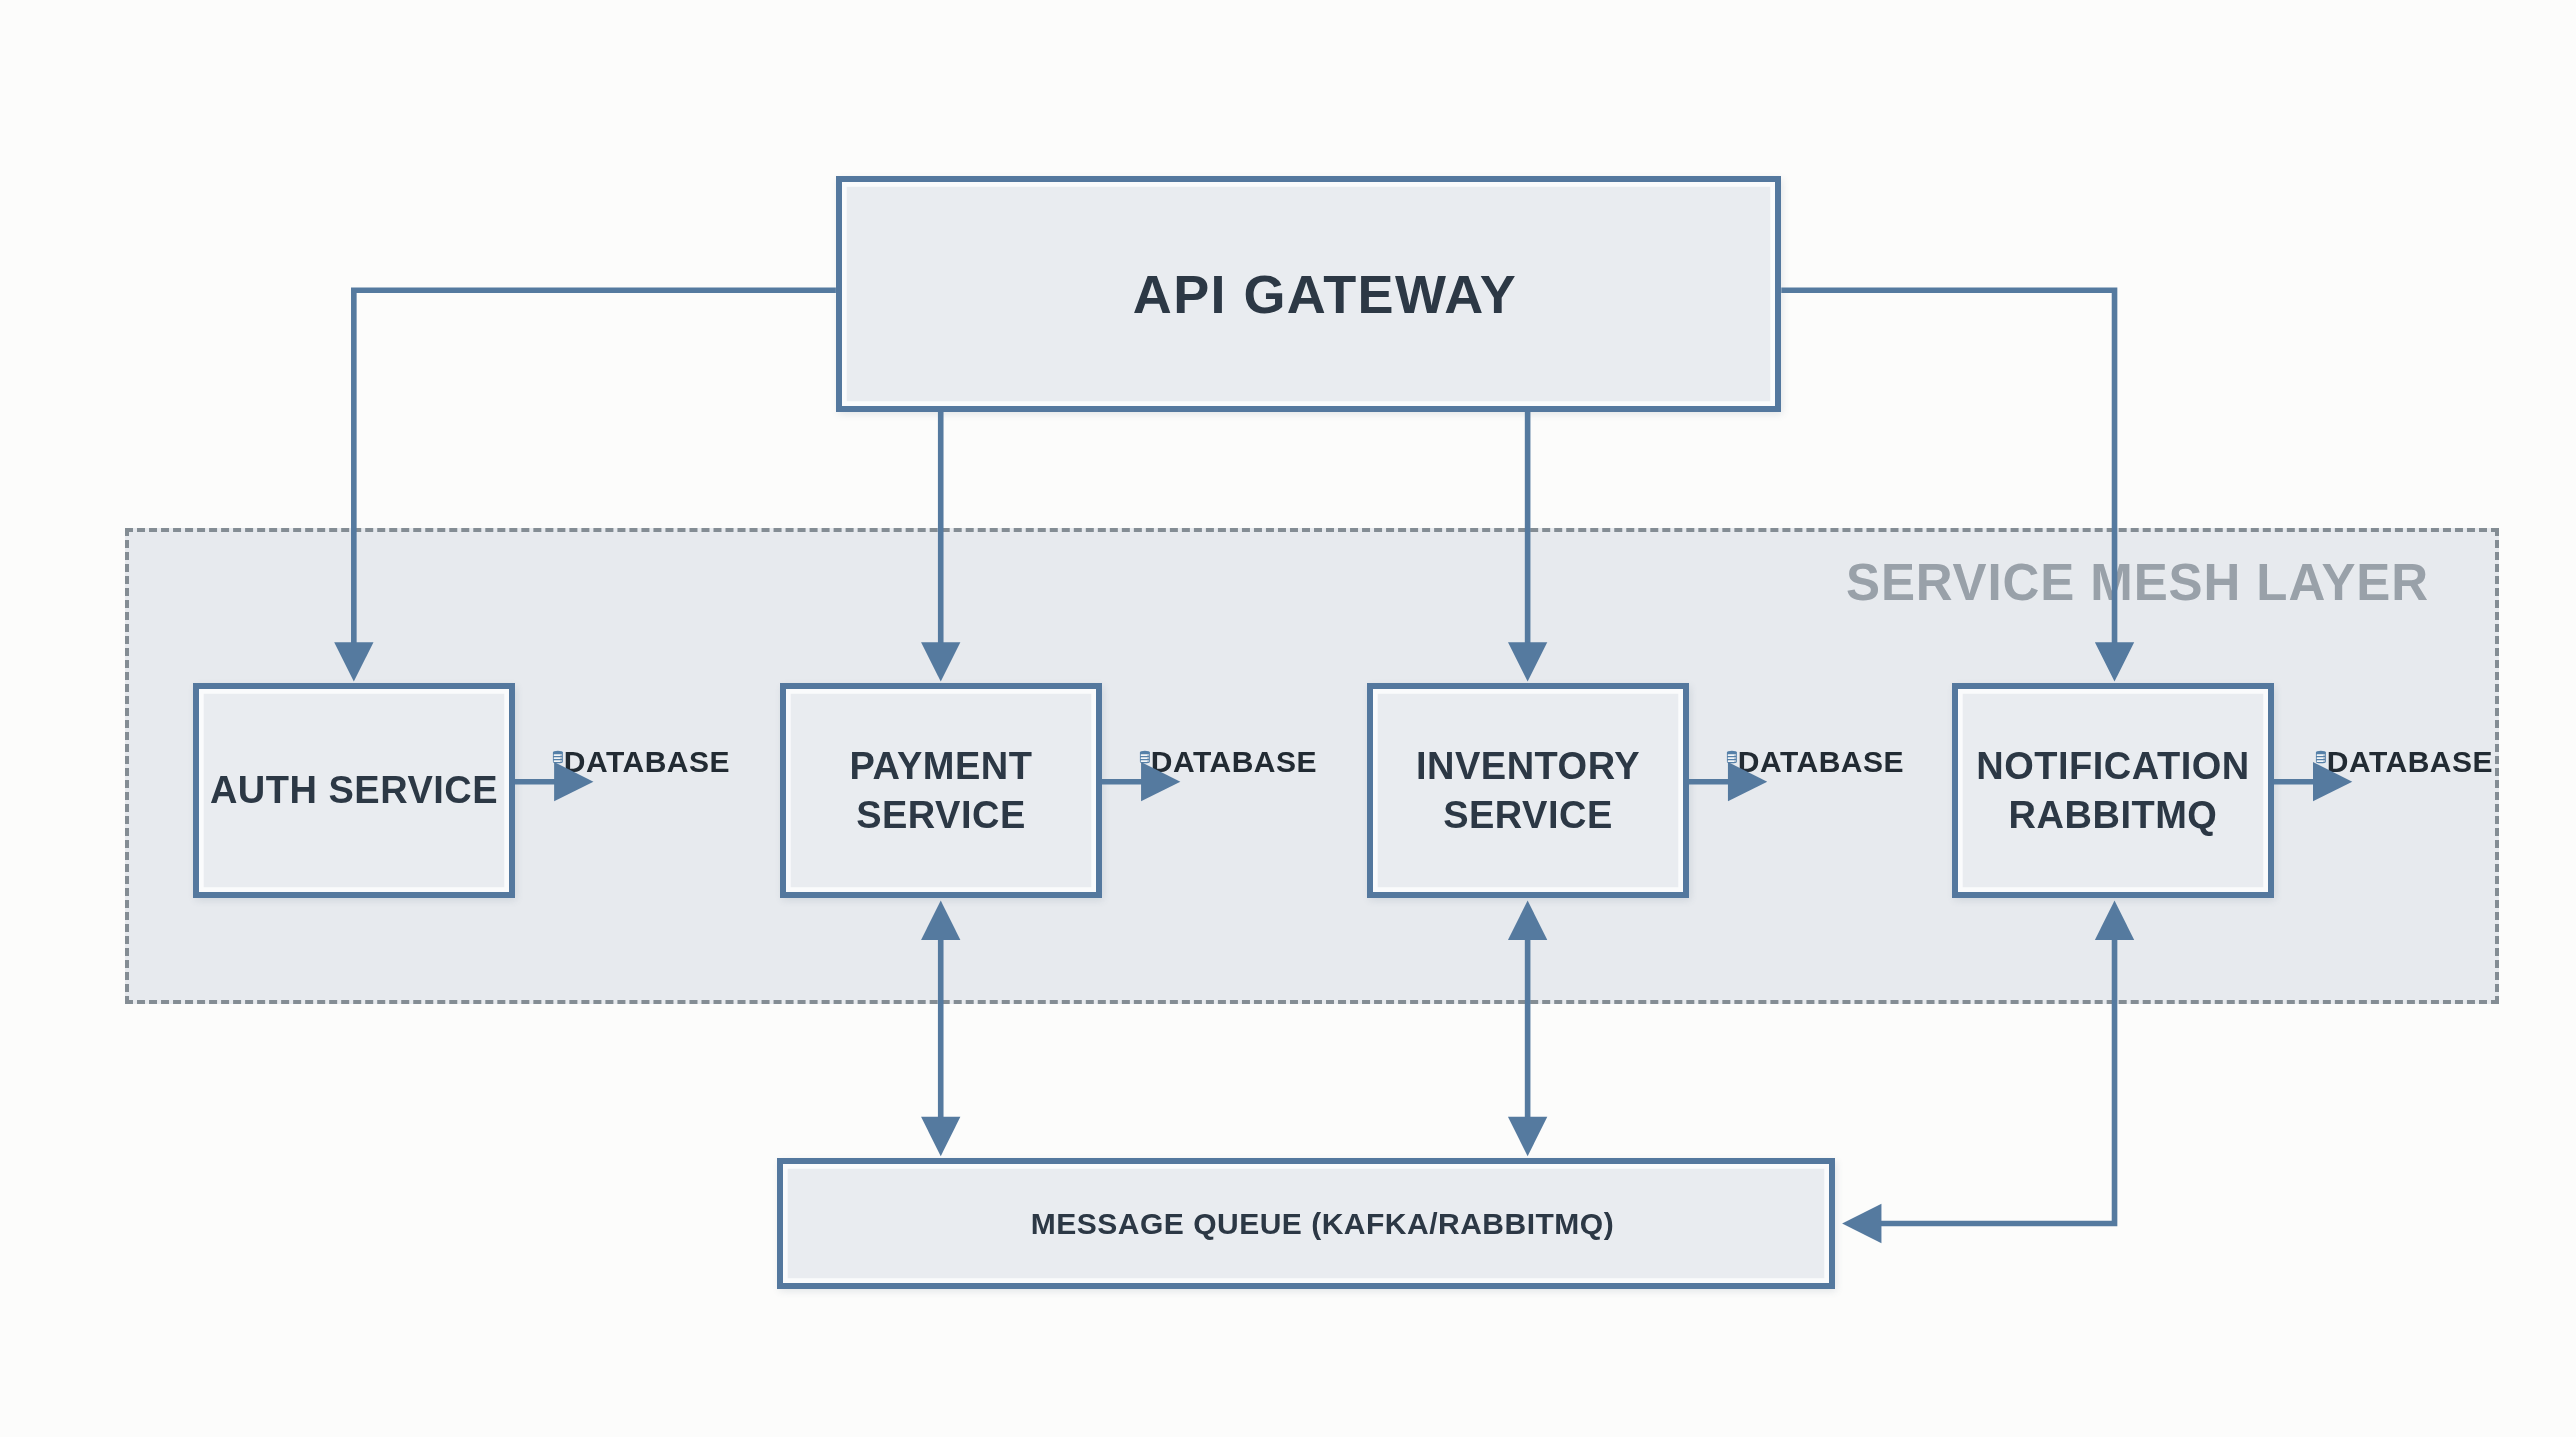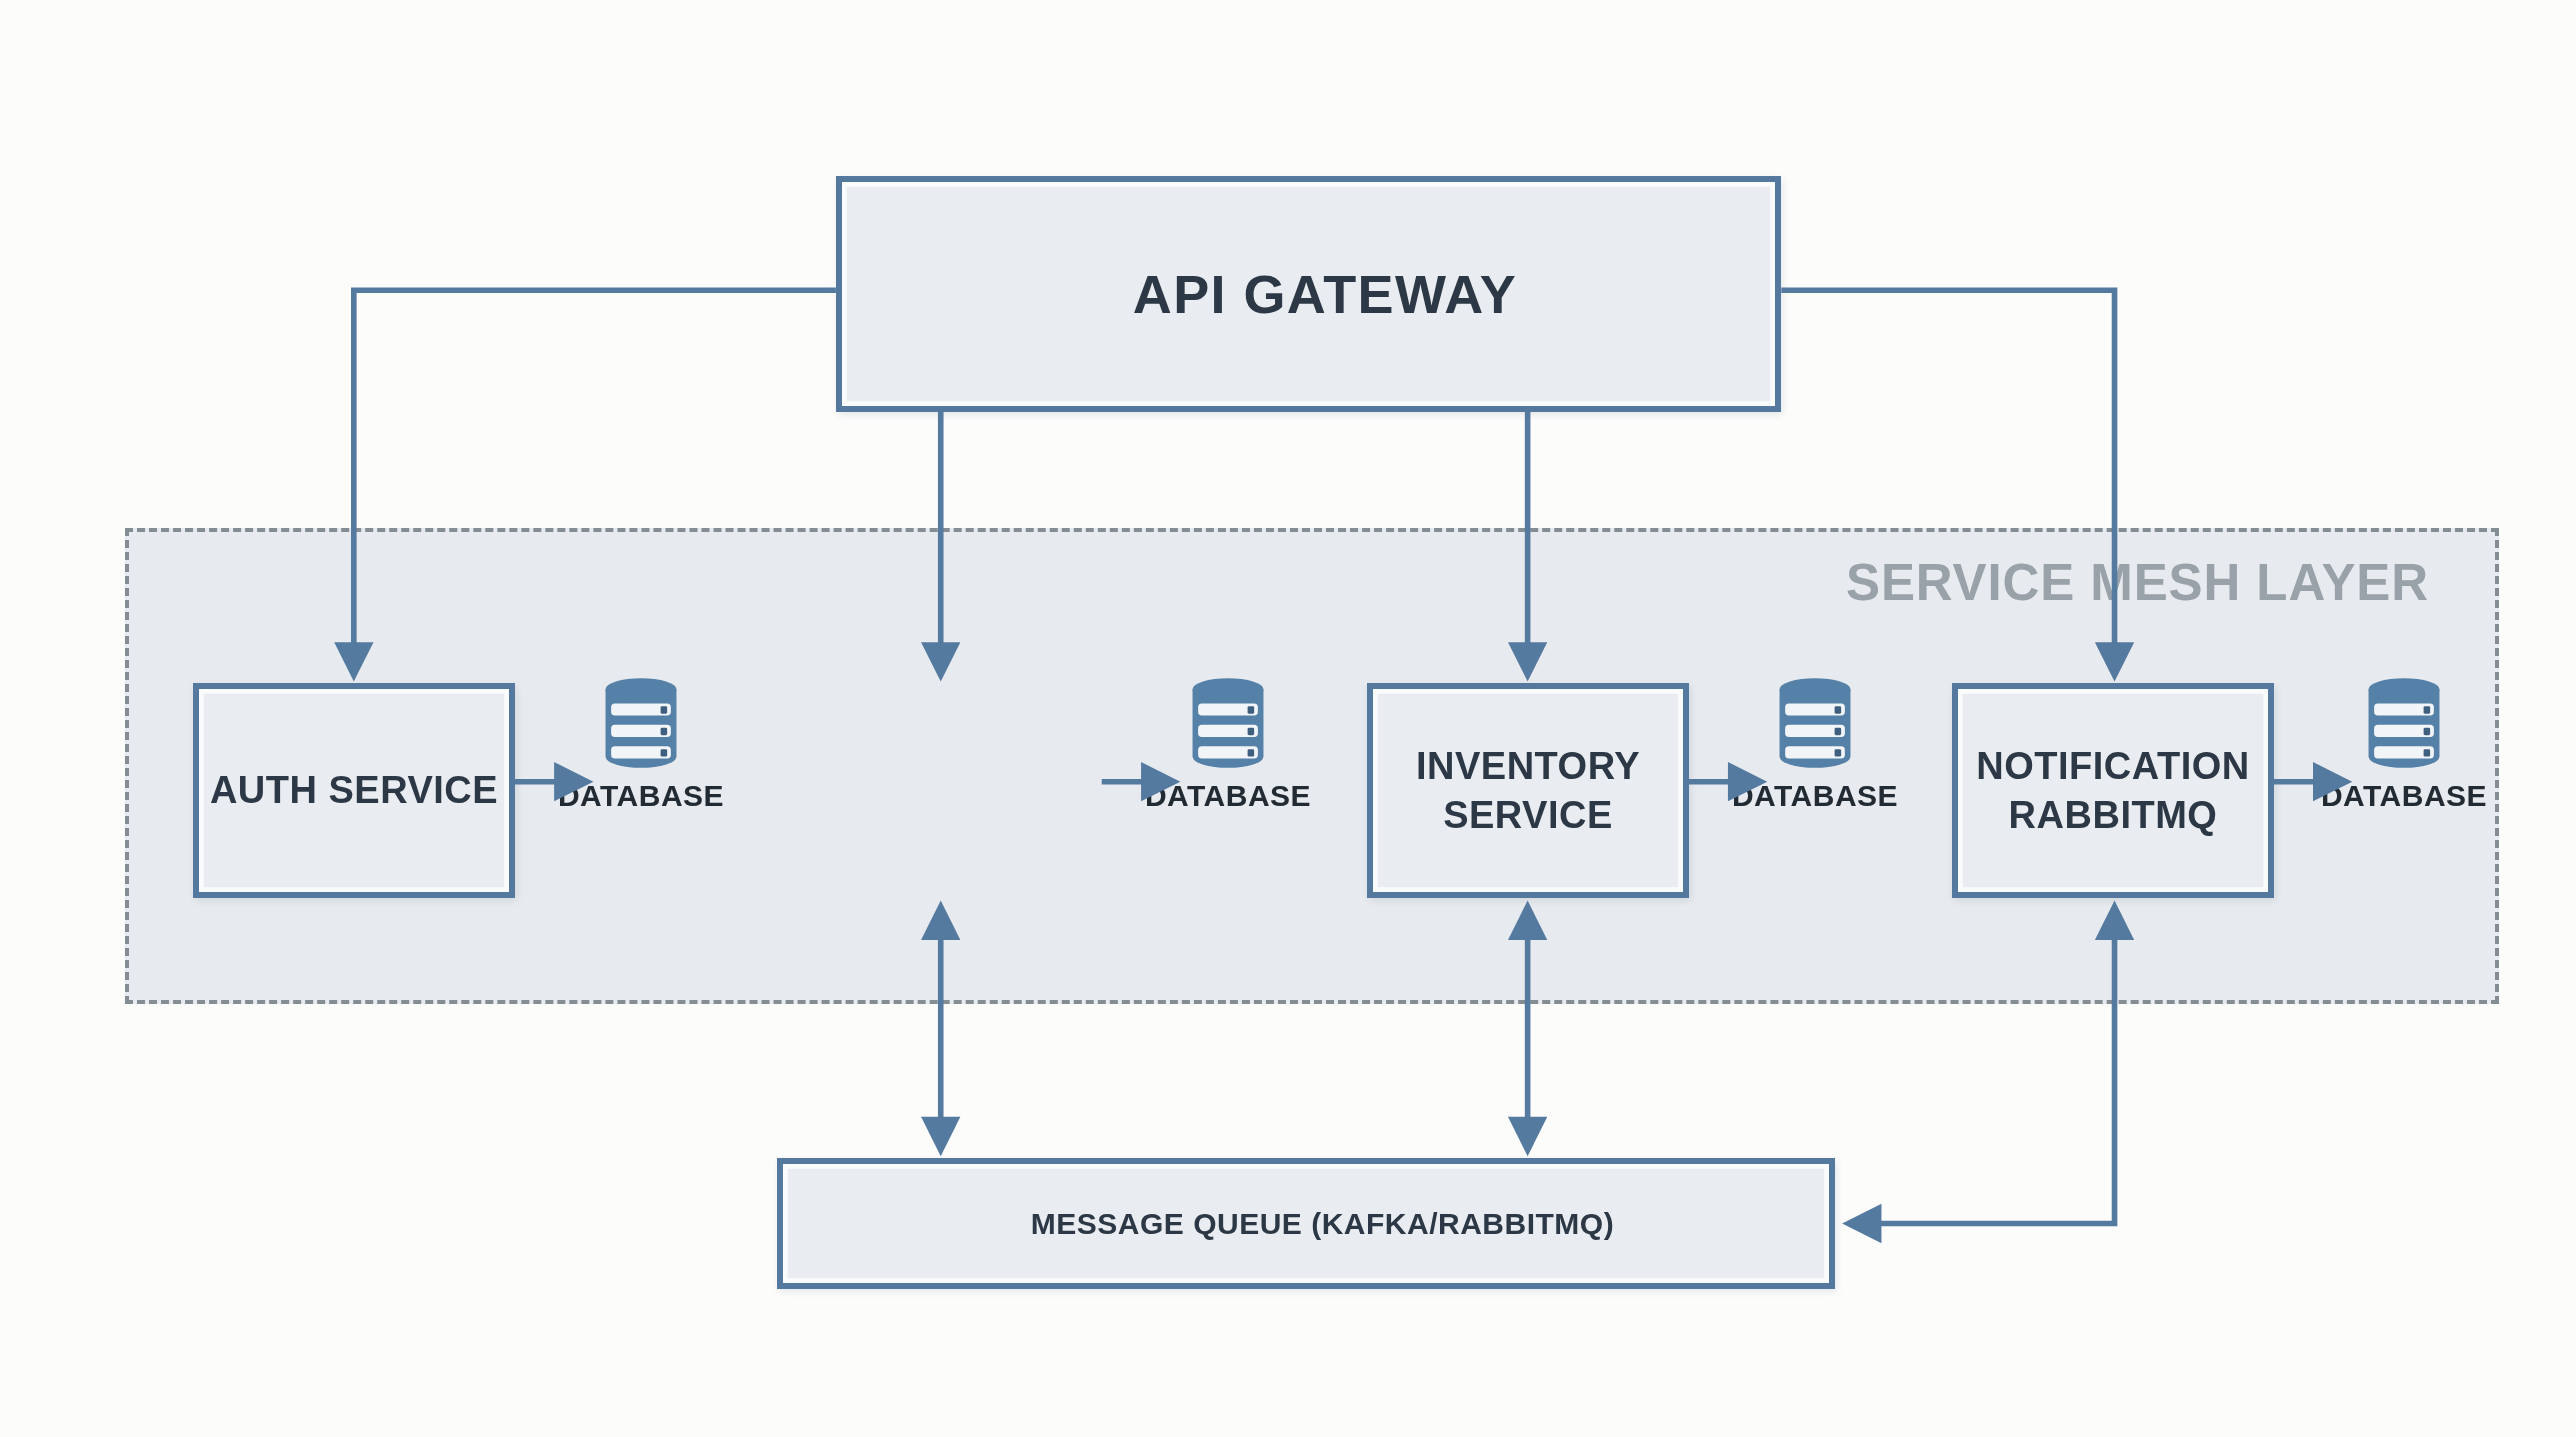--- a/index.html
+++ b/index.html
@@ -58,22 +58,22 @@
     font-size:38px;line-height:1.28;letter-spacing:0.5px;
     padding:0 7.5px;
   }
   .queue{
     left:777px;top:1158px;width:1058px;height:131px;
     font-size:30px;letter-spacing:0.5px;
   }
   
   .db{
     position:absolute;
-    top:676px;width:178px;
-    display:flex;flex-direction:column;align-items:center;
+    top:710px;width:178px;
+    display:flex;flex-direction:row;align-items:center;
   }
   .db-icon{width:84px;height:94px;display:block;}
   .db-label{
     margin-top:9.4px;
     font-size:30px;font-weight:700;letter-spacing:0.5px;
     color:#222b33;white-space:nowrap;
   }
   
   svg.edges{
     position:absolute;left:0;top:0;width:2576px;height:1438px;
@@ -91,20 +91,23 @@
     <div class="mesh-label">SERVICE MESH LAYER</div>
   </div>
 
   <div class="node gateway">
     <span>API GATEWAY</span>
   </div>
 
   <div class="node service" style="left:193px">
     <span>AUTH SERVICE</span>
   </div>
+  <div class="node service" style="left:780px">
+    <span>PAYMENT SERVICE</span>
+  </div>
   <div class="node service" style="left:1367px">
     <span>INVENTORY SERVICE</span>
   </div>
   <div class="node service" style="left:1952px">
     <span>NOTIFICATION RABBITMQ</span>
   </div>
 
   <div class="db" style="left:552px">
     <svg class="db-icon" viewBox="0 0 90 100">
       <path d="M7,14 v72 a38,12 0 0 0 76,0 v-72 z" fill="#5580a8"></path>

